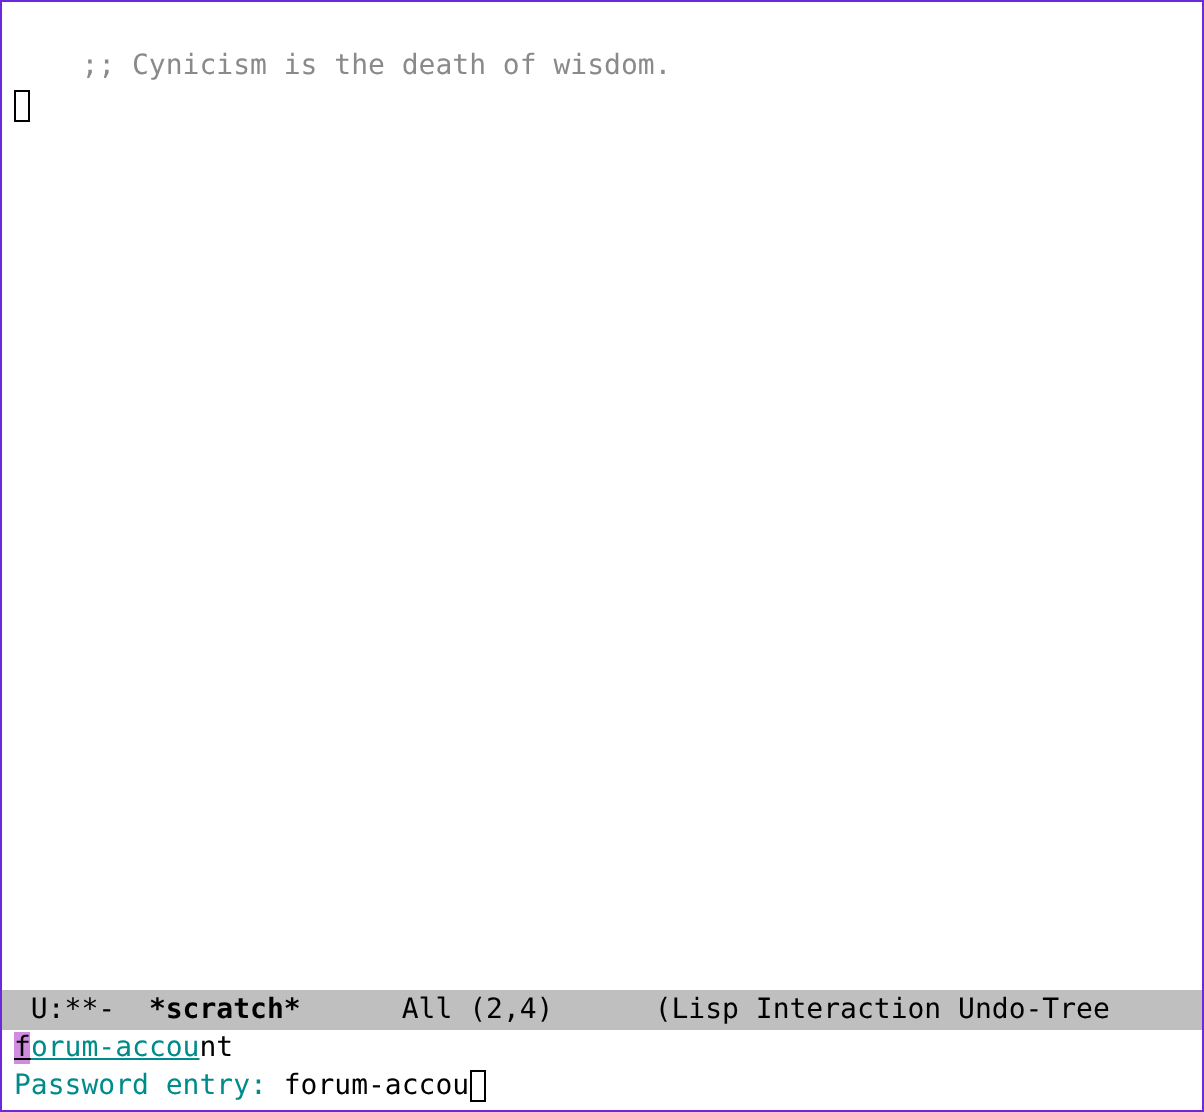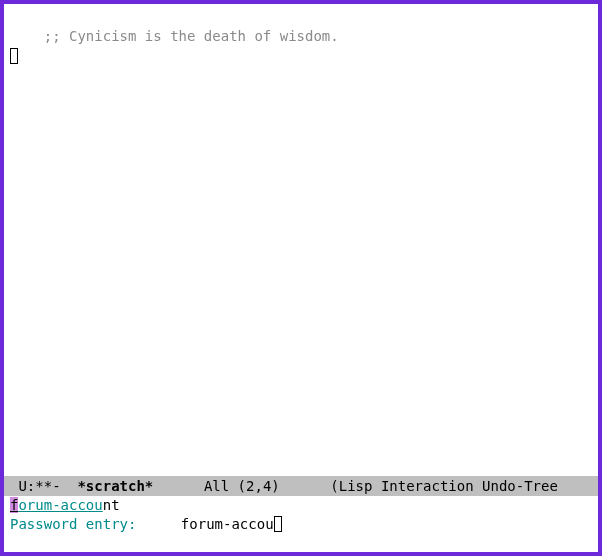--- a/index.html
+++ b/index.html
@@ -8,21 +8,21 @@
       height: 556px;
       font-family: "DejaVu Sans Mono", "Courier New", monospace;
       font-size: 14px;
       background: #ffffff;
       position: relative;
       overflow: hidden;
     }
     .frame {
       width: 100%;
       height: 100%;
-      border: 4px solid #6d28d9;
+      border: 1px solid #6d28d9;
       display: flex;
       flex-direction: column;
       background: #ffffff;
     }
     .main-buffer {
       flex: 1;
       padding: 4px 6px;
       white-space: pre;
       overflow: hidden;
       line-height: 1.35;
@@ -39,28 +39,28 @@
     }
     .modeline {
       background: #bfbfbf;
       padding: 2px 6px;
       white-space: pre;
       color: #000;
       overflow: hidden;
     }
     .modeline .buffer-name { font-weight: bold; }
     .minibuf {
-      padding: 0 6px 18px 6px;
+      padding: 0 6px 2px 6px;
       line-height: 1.35;
     }
     .minibuf-line1 .match { color: #008b8b; text-decoration: underline; }
     .minibuf-line1 .first { background: #d18be0; color: #000; }
     .minibuf-line1 .rest { color: #000; }
     .minibuf-line2 .prompt { color: #008b8b; text-align: center; }
-    .minibuf-line2 .val { color: #000; margin-left: 36px; }
+    .minibuf-line2 .val { color: #000; }
     .cursor-box {
       display: inline-block;
       width: 8px;
       height: 16px;
       border: 1px solid #000;
       vertical-align: text-bottom;
     }
   </style>
 </head>
 <body>

